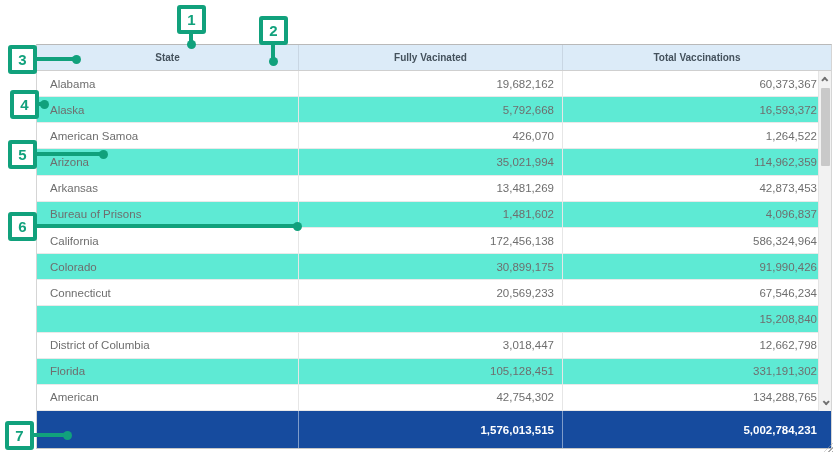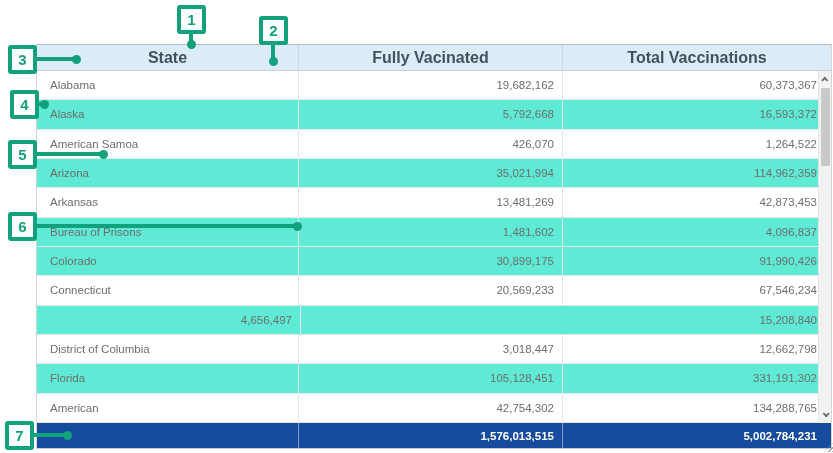--- a/index.html
+++ b/index.html
@@ -8,32 +8,32 @@
     font-family:"Liberation Sans",sans-serif;
     --callout:#11a17c; --header-bg:#dcebf8; --total-bg:#164b9e;
   }
   
   .table-wrap{
     position:absolute;left:36px;top:44px;width:796px;height:405px;box-sizing:border-box;
     border-top:1px solid #b9b9b9;border-left:1px solid #d5d5d5;border-right:1px solid #d5d5d5;border-bottom:1px solid #c7c7c7;
     background:#fff;display:flex;flex-direction:column;
   }
   .thead{display:flex;height:26px;flex:none;background:var(--header-bg);border-bottom:1px solid #cfcfcf;box-sizing:border-box;}
-  .th{display:flex;align-items:center;justify-content:center;font-size:16px;font-weight:bold;color:#44515c;
+  .th{display:flex;align-items:center;justify-content:center;font-size:10px;font-weight:bold;color:#44515c;
       border-right:1px solid #c9d6e3;box-sizing:border-box;}
   .th.c3{border-right:none;}
   .c1{width:262px;flex:none;} .c2{width:264px;flex:none;} .c3{flex:1;}
   .tbody{position:relative;flex:1;display:flex;flex-direction:column;text-align:center;}
   .tr{flex:1;display:flex;background:#ffffff;border-bottom:1px solid #e9e9e9;box-sizing:border-box;}
   .tr.alt{background:#5eead4;}
   .td{display:flex;align-items:center;font-size:11.5px;color:#6e6e6e;border-right:1px solid #e6e6e6;box-sizing:border-box;}
   .td.c1{padding-left:13px;}
   .td.num{justify-content:flex-end;padding-right:8px;}
   .td.c3{padding-right:14px;border-right:none;}
-  .total{display:flex;height:25px;flex:none;background:var(--total-bg);}
+  .total{display:flex;height:37px;flex:none;background:var(--total-bg);}
   .total .td{color:#ffffff;font-weight:bold;border-right:1px solid rgba(255,255,255,.45);}
   .total .td.c3{border-right:none;}
   
   .sbar{position:absolute;top:0;right:0;width:13px;height:100%;background:#f2f2f2;border-left:1px solid #e4e4e4;box-sizing:border-box;z-index:5;}
   .sbtn{position:absolute;left:1px;width:11px;height:13px;display:flex;align-items:center;justify-content:center;background:#f2f2f2;}
   .sbtn.up{top:2px;} .sbtn.down{bottom:2px;}
   .chev{width:5px;height:5px;border-left:2px solid #6f6f6f;border-top:2px solid #6f6f6f;box-sizing:border-box;}
   .chev.upc{transform:rotate(45deg) translateY(1px);}
   .chev.downc{transform:rotate(225deg) translateY(1px);}
   .sthumb{position:absolute;left:2px;top:17px;width:9px;height:78px;background:#c9c9c9;border-radius:1px;}
@@ -86,32 +86,36 @@
         <div class="tr">
           <div class="td c1">Arkansas</div>
           <div class="td c2 num">13,481,269</div>
           <div class="td c3 num">42,873,453</div>
         </div>
         <div class="tr alt">
           <div class="td c1">Bureau of Prisons</div>
           <div class="td c2 num">1,481,602</div>
           <div class="td c3 num">4,096,837</div>
         </div>
+        <div class="tr">
+          <div class="td c1">California</div>
+          <div class="td c2 num">172,456,138</div>
+          <div class="td c3 num">586,324,964</div>
+        </div>
         <div class="tr alt">
           <div class="td c1">Colorado</div>
           <div class="td c2 num">30,899,175</div>
           <div class="td c3 num">91,990,426</div>
         </div>
         <div class="tr">
           <div class="td c1">Connecticut</div>
           <div class="td c2 num">20,569,233</div>
           <div class="td c3 num">67,546,234</div>
         </div>
         <div class="tr alt">
-          <div class="td c2 num">4,656,497</div>
           <div class="td c3 num">15,208,840</div>
         </div>
         <div class="tr">
           <div class="td c1">District of Columbia</div>
           <div class="td c2 num">3,018,447</div>
           <div class="td c3 num">12,662,798</div>
         </div>
         <div class="tr alt">
           <div class="td c1">Florida</div>
           <div class="td c2 num">105,128,451</div>

